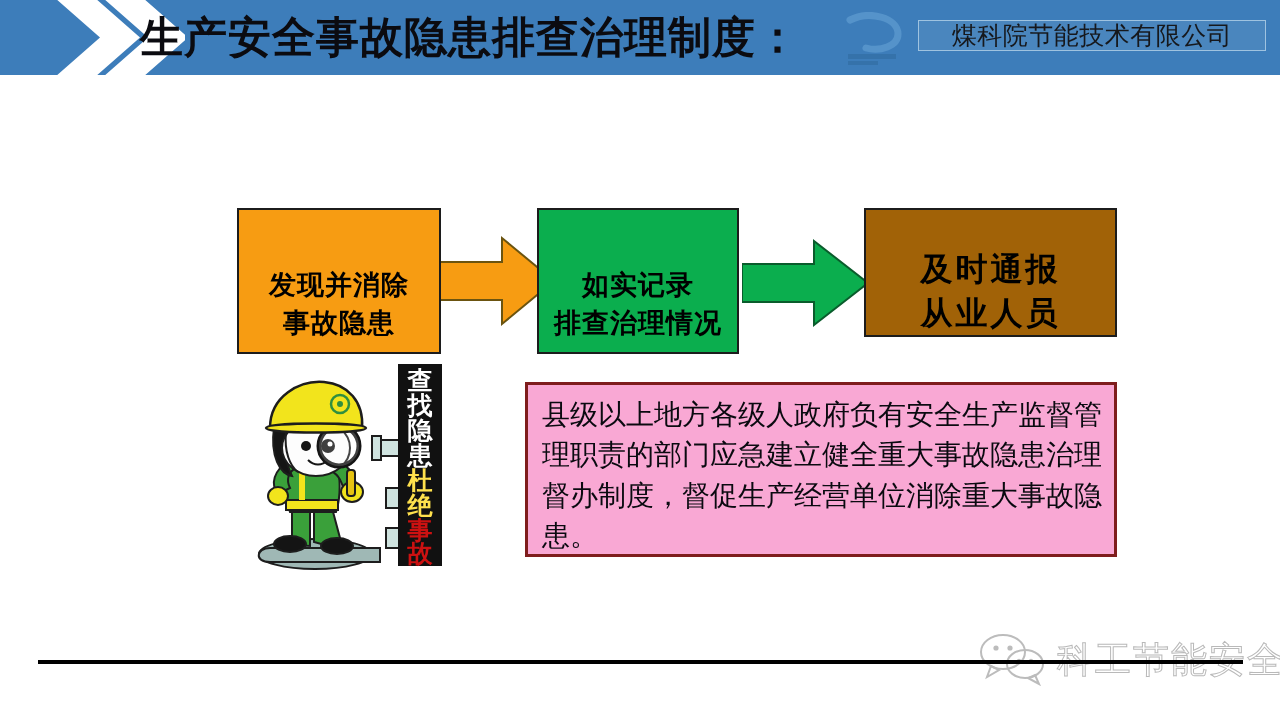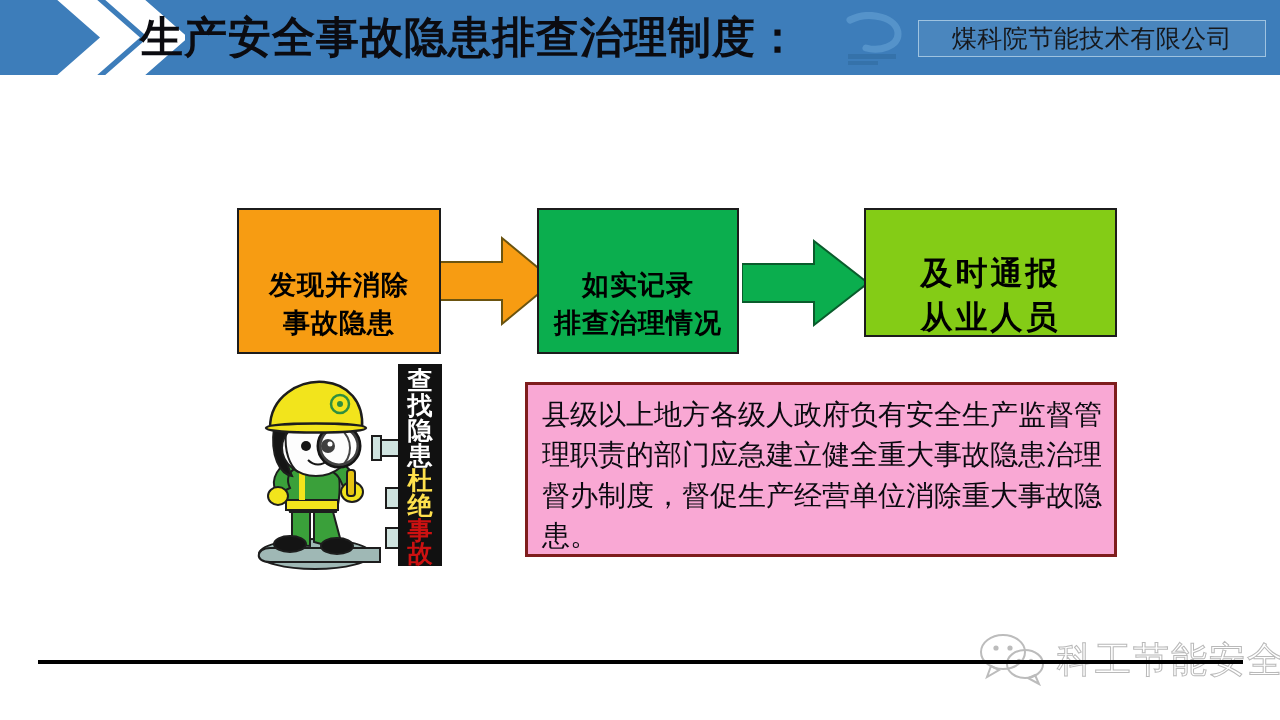--- a/index.html
+++ b/index.html
@@ -53,21 +53,21 @@
     width: 70px;
     height: 58px;
     z-index: 2;
     opacity: 0.55;
   }
   .company-box {
     position: absolute;
     left: 918px;
     top: 20px;
     width: 348px;
-    height: 37px;
+    height: 31px;
     box-sizing: border-box;
     border: 1px solid #9fc3e0;
     background: rgba(255,255,255,0.07);
     display: flex;
     align-items: center;
     justify-content: center;
     z-index: 4;
   }
   .company-box span {
     font-family: "DejaVu Sans", "Liberation Sans", sans-serif;
@@ -101,21 +101,22 @@
   #box-orange {
     left: 237px; top: 208px; width: 204px; height: 146px;
     background: #f79c12;
   }
   #box-green {
     left: 537px; top: 208px; width: 202px; height: 146px;
     background: #0bae4e;
   }
   #box-yellow {
     left: 864px; top: 208px; width: 253px; height: 129px;
-    background: #84cc16;
+    background: #a16207;
+    align-items: flex-end;
   }
   #box-yellow .box-text { font-size: 32px; letter-spacing: 3px; }
 
   
   .arrow {
     position: absolute;
     z-index: 4;
   }
   #arrow-orange { left: 432px; top: 234px; width: 124px; height: 94px; }
   #arrow-green  { left: 742px; top: 238px; width: 128px; height: 90px; }

